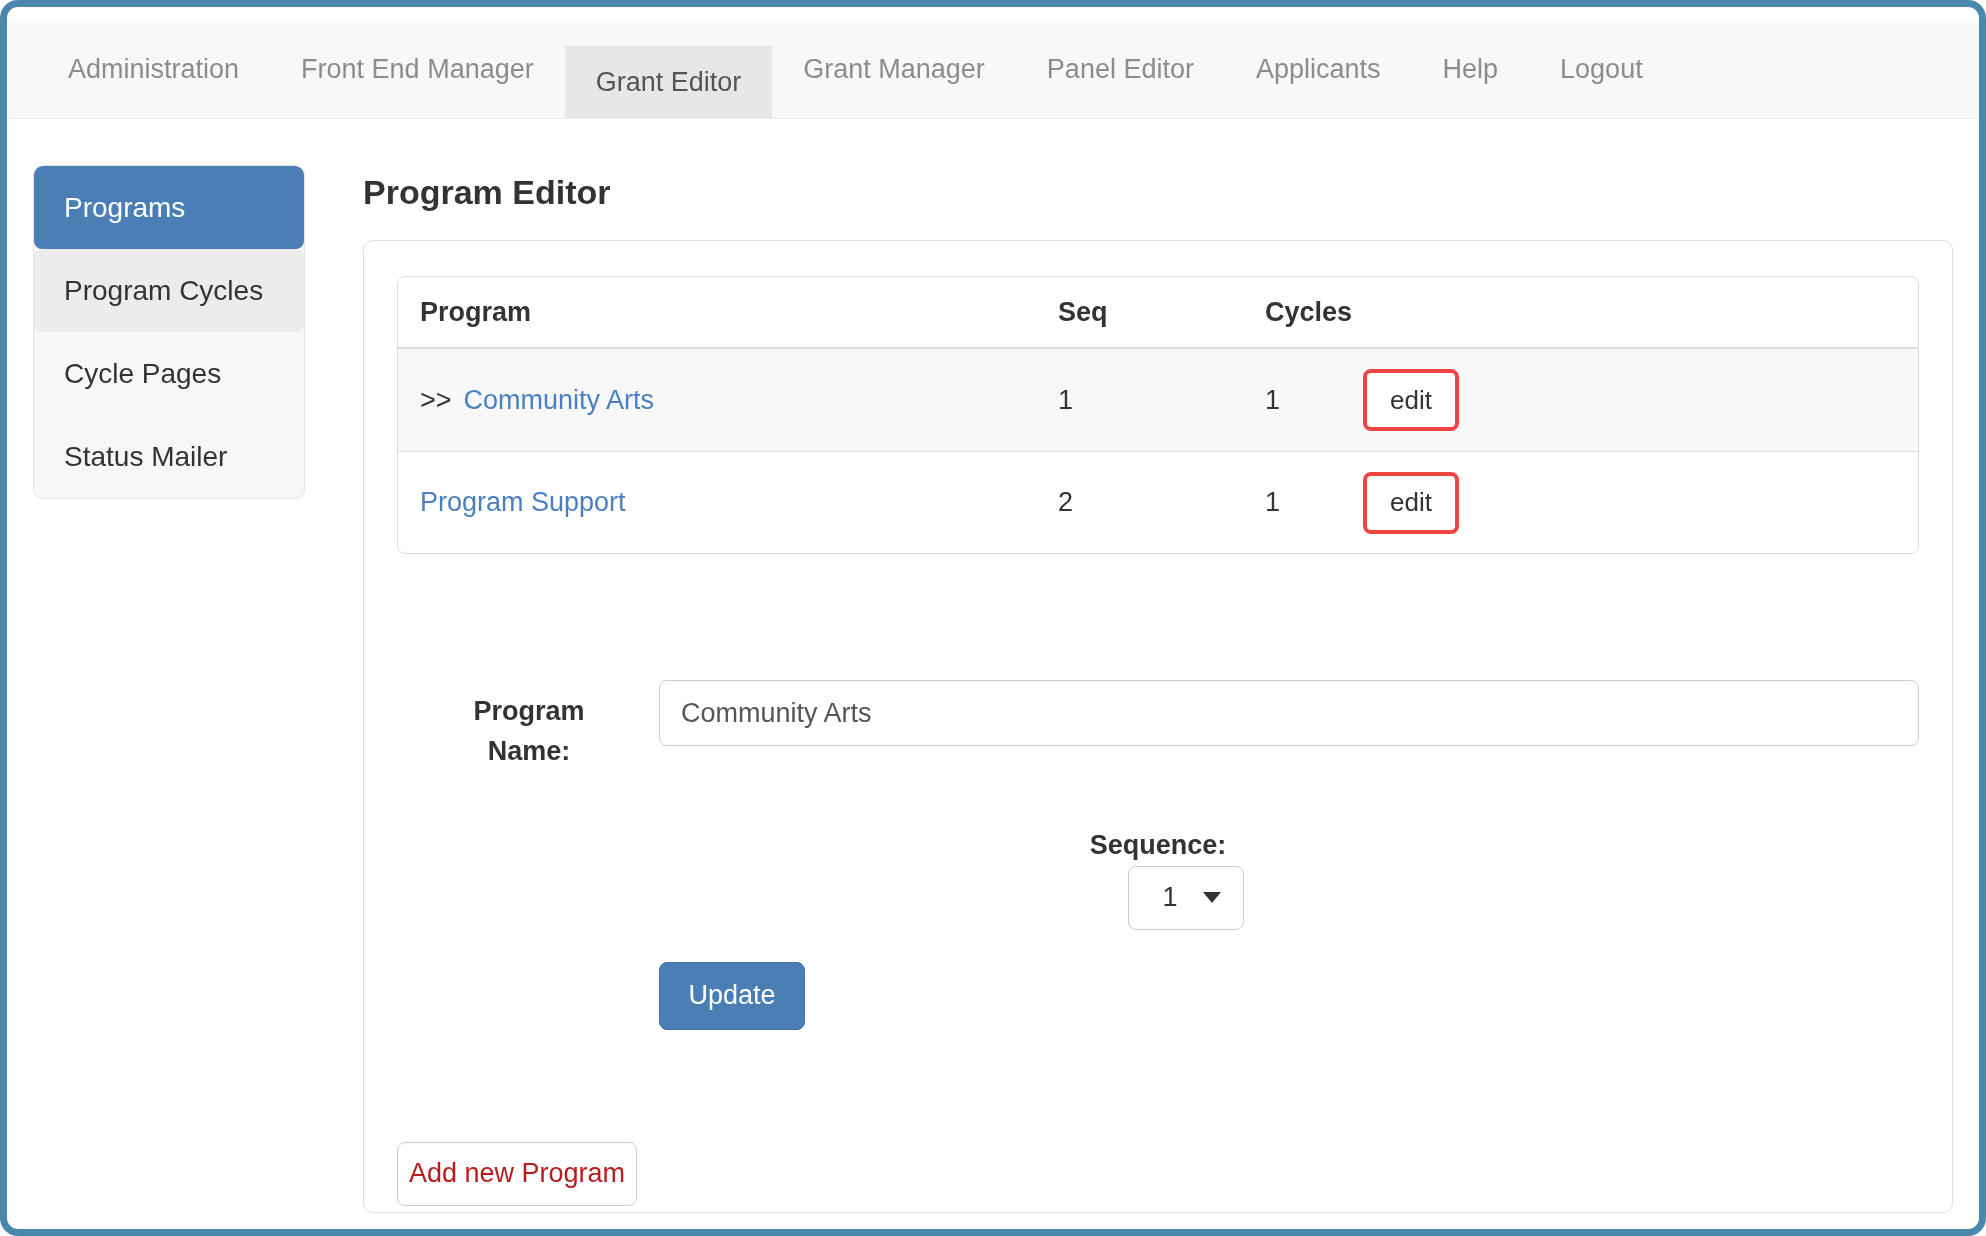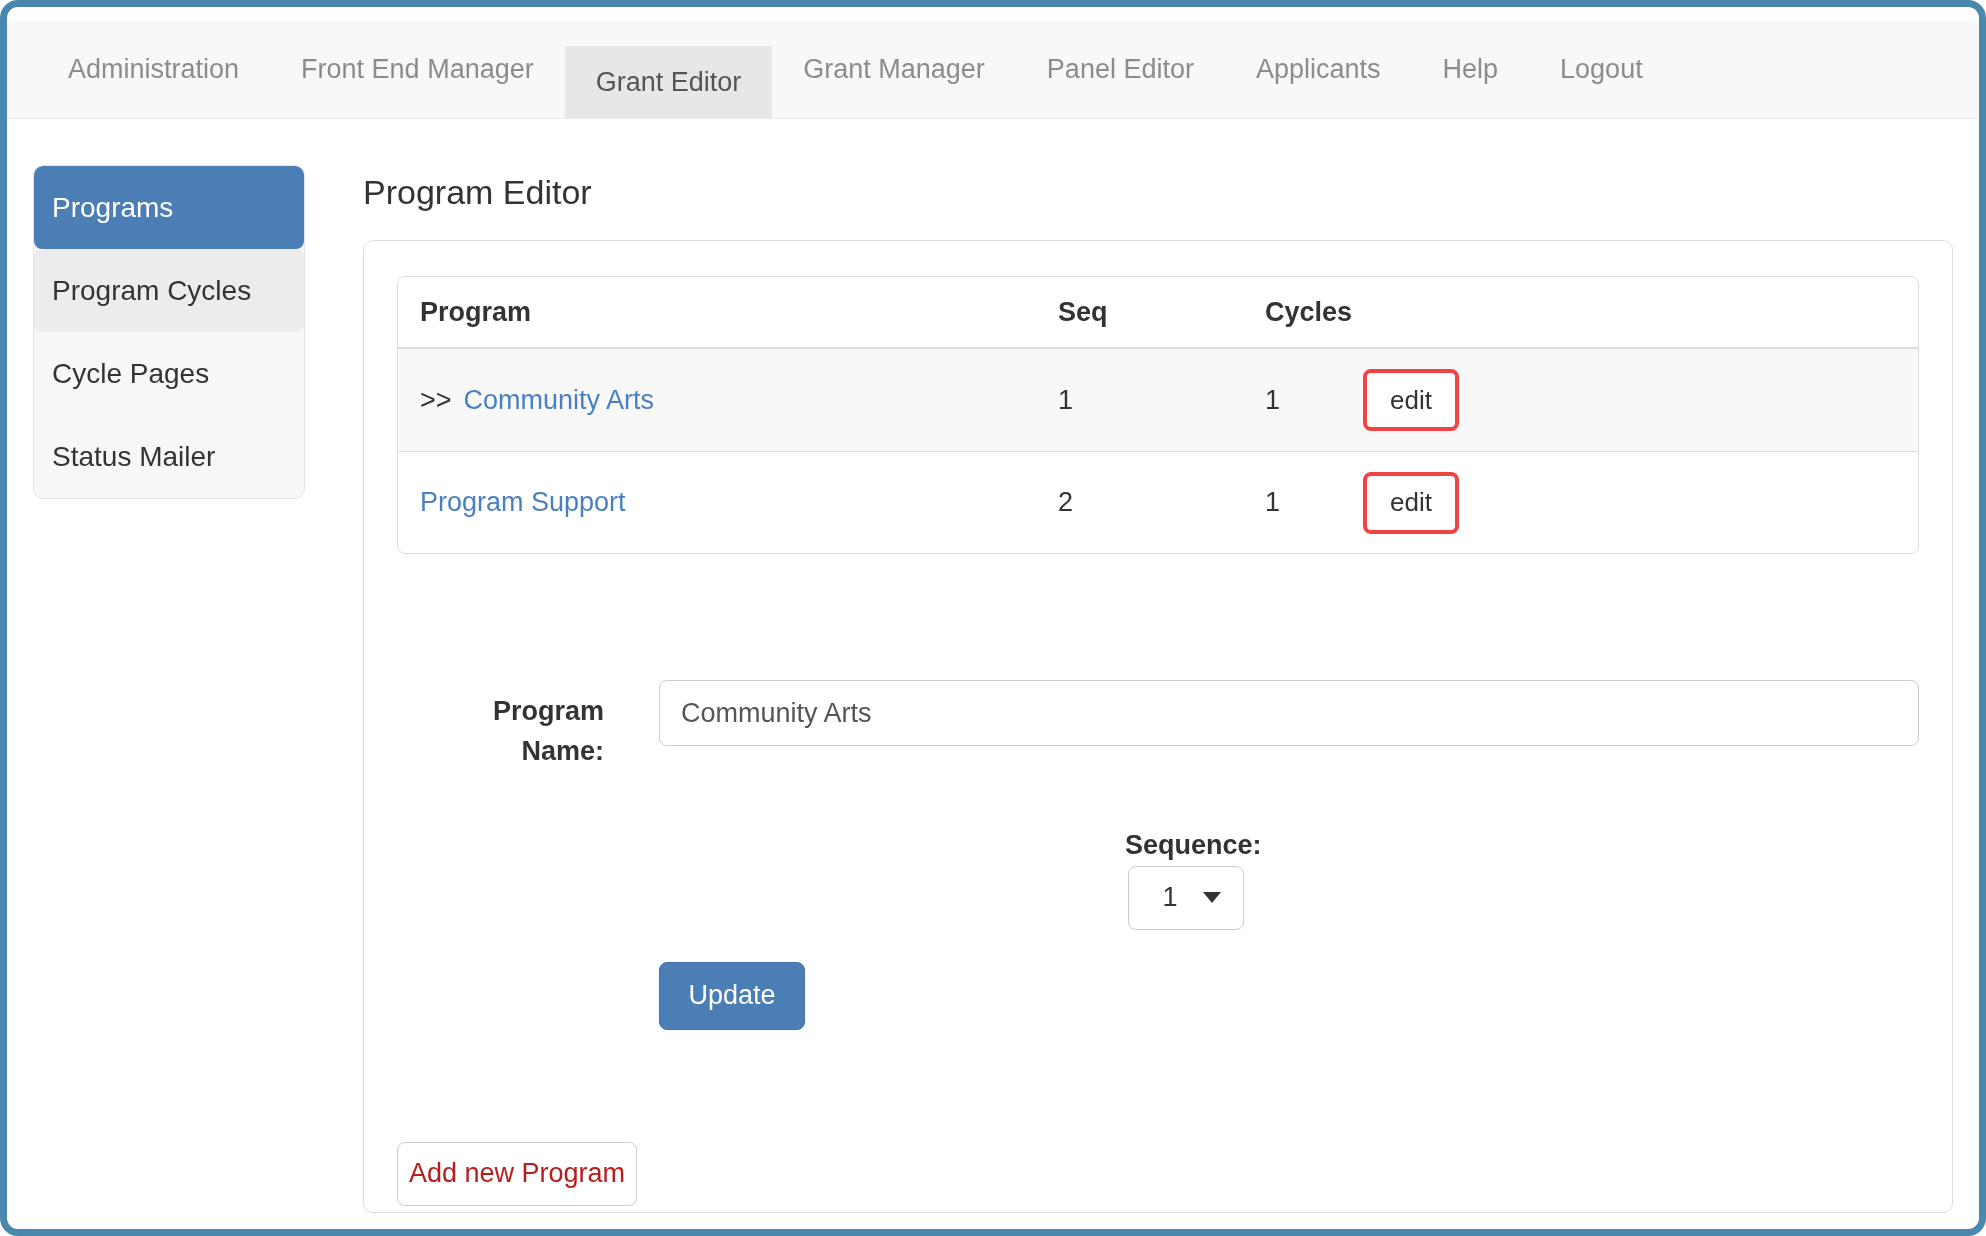--- a/index.html
+++ b/index.html
@@ -11,27 +11,27 @@
 
   
   .navbar { margin-top:14px; height:98px; background:#f8f8f8; border-bottom:1px solid #ececec;
             display:flex; align-items:stretch; padding-left:30px; font-size:27px; color:#8c8c8c; }
   .nav-item { display:flex; align-items:center; padding:0 31px; cursor:pointer; white-space:nowrap; }
   .nav-item.active { background:#e7e7e7; color:#555;margin-top:25px; }
 
   
   .sidebar { position:absolute; left:26px; top:158px; width:272px; background:#f7f7f7;
              border:1px solid #e5e5e5; border-radius:10px; overflow:hidden; }
-  .side-item { height:83px; display:flex; align-items:center; padding-left:18px;
+  .side-item { height:83px; display:flex; align-items:center; padding-left:30px;
                font-size:28px; color:#333; border-radius:8px; cursor:pointer; }
   .side-item.active { background:#4a7eb5; color:#fff; }
   .side-item.alt { background:#ececec; }
 
   
-  .page-title { position:absolute; left:356px; top:166px; font-size:34px; font-weight:normal; color:#333; }
+  .page-title { position:absolute; left:356px; top:166px; font-size:34px; font-weight:bold; color:#333; }
   .panel { position:absolute; left:356px; top:233px; width:1590px; height:973px;
            border:1px solid #ddd; border-radius:10px; background:#fff; padding:35px 33px; }
 
   
   .ptable { border:1px solid #ddd; border-radius:8px; overflow:hidden; font-size:27px; color:#333; }
   .t-head { display:flex; height:72px; align-items:center; font-weight:bold;
             border-bottom:2px solid #ddd; background:#fff; }
   .t-row { display:flex; height:102px; align-items:center; }
   .t-row.striped { background:#f8f8f8; }
   .t-row + .t-row { border-top:1px solid #ddd; }
@@ -40,21 +40,21 @@
   .col-cycles { flex:0 0 98px; }
   .col-action { flex:1; }
   .row-prefix { margin-right:12px; color:#333; }
   .prog-link { color:#4a80c2; cursor:pointer; text-decoration:none; }
   .edit-btn { width:96px; height:62px; background:#fff; border:4px solid #ef4444; border-radius:8px;
               font-size:26px; color:#333; cursor:pointer; font-family:inherit; }
 
   
   .pform { margin-top:126px; }
   .form-row { display:flex; }
-  .form-label { width:207px; text-align:right; font-weight:bold; font-size:27px;
+  .form-label { width:207px; text-align:center; font-weight:bold; font-size:27px;
                 color:#333; line-height:1.48; flex:none; }
   .form-label.narrow { width:207px; padding-left:57px; }
   .row-name { align-items:flex-start; }
   .row-name .form-label { margin-top:12px; }
   .name-input { margin-left:55px; flex:1; height:66px; border:1px solid #ccc; border-radius:8px;
                 font-size:27px; color:#555; padding:0 21px; font-family:inherit; background:#fff; }
   .row-seq { margin-top:54px; align-items:center;flex-direction:column; }
   .seq-select { margin-left:55px; width:116px; height:64px; border:1px solid #ccc; border-radius:8px;
                 display:flex; align-items:center; justify-content:space-between;
                 padding:0 22px 0 34px; font-size:27px; color:#333; cursor:pointer; background:#fff; }

